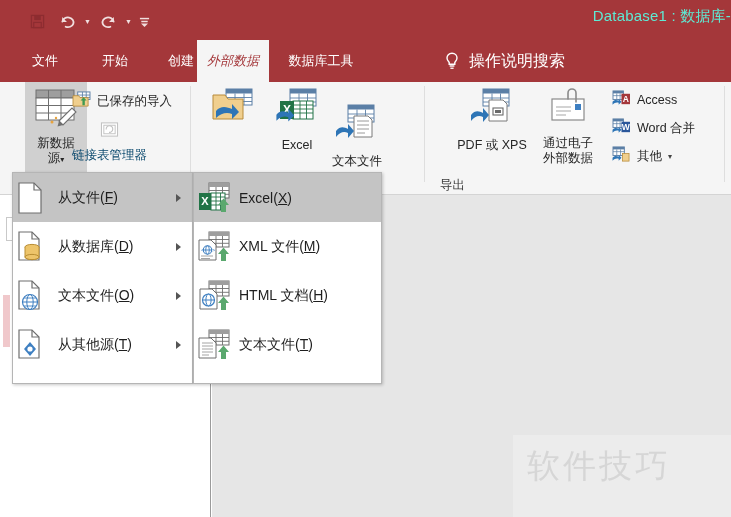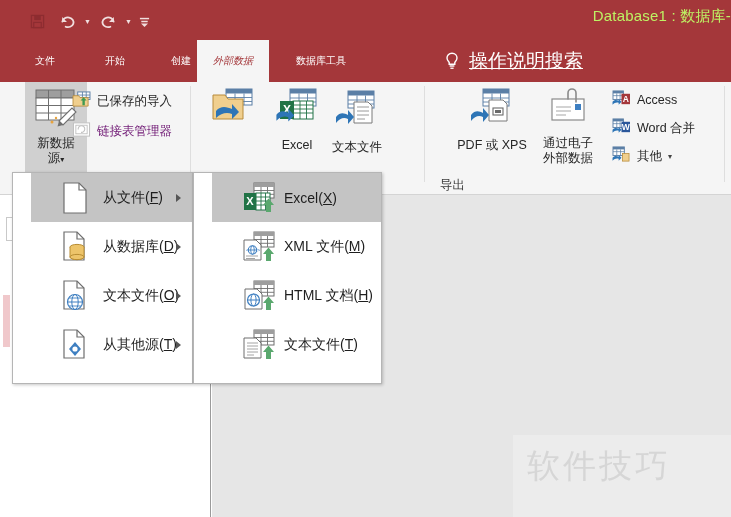--- a/index.html
+++ b/index.html
@@ -22,36 +22,36 @@
     color:#e8c3c4; font-size:15px; line-height:1;
   }
   .qat-btn.save { color:#8d2c30; }
   .qat-btn.dim { color:#f0dede; }
   .qat-caret { width:11px; height:24px; display:flex; align-items:center; justify-content:center;
     color:#f0dede; font-size:7px; }
   .qat-more { width:20px; height:24px; display:flex; align-items:center; justify-content:center;
     color:#f0dede; font-size:11px; }
   .title-text {
     position:absolute; right:0px; top:7px; white-space:nowrap;
-    color:#bef264; font-size:15px; letter-spacing:0.2px;
+    color:#5eead4; font-size:15px; letter-spacing:0.2px;
   }
 
   
   .tabstrip {
     position:absolute; left:0; top:40px; width:731px; height:42px;
     background:#a4373a;
   }
   .tab {
     position:absolute; top:0; height:42px; display:flex; align-items:center; justify-content:center;
-    color:#ffffff; font-size:10px; white-space:nowrap; padding:0 11px;
+    color:#ffffff; font-size:13px; white-space:nowrap; padding:0 11px;
   }
   .tab.active { background:#f5f5f5; color:#a4373a;font-style:italic; }
   .tellme {
     position:absolute; top:0; height:42px; display:flex; align-items:center; gap:9px;
-    color:#ffffff; font-size:19px; white-space:nowrap;text-decoration:underline;
+    color:#ffffff; font-size:16px; white-space:nowrap;
   }
   .bulb { width:16px; height:20px; position:relative; }
 
   
   .ribbon {
     position:absolute; left:0; top:82px; width:731px; height:113px;
     background:#f5f5f5; border-bottom:1px solid #d4d4d4;
   }
   .rb-sep { position:absolute; top:4px; width:1px; height:96px; background:#dedede; }
   .grp-label {
@@ -66,21 +66,21 @@
   .bigbtn .lbl {
     font-size:12.5px; color:#262626; text-align:center; line-height:15px; margin-top:3px;
     white-space:nowrap;
   }
   .bigbtn .lbl small { font-size:8px; }
 
   .smbtn {
     position:absolute; display:flex; align-items:center; gap:6px;
     font-size:12.5px; color:#262626; white-space:nowrap;
   }
-  .smbtn.disabled { color:#701a75; }
+  .smbtn.disabled { color:#0c4a6e;flex-direction:column; }
 
   
   .ic { position:relative; display:inline-block; }
 
   
   .navpane {
     position:absolute; left:0; top:195px; width:211px; height:322px;
     background:#ffffff; border-right:1px solid #9a9a9a;
   }
   .navpane-strip {
@@ -100,21 +100,21 @@
     position:absolute; left:527px; top:444px; font-size:33px; color:#d6d6d6;
     letter-spacing:3px; white-space:nowrap; font-family:"DejaVu Sans", sans-serif;
   }
 
   
   .menu {
     position:absolute; background:#ffffff; border:1px solid #b5b5b5;
     box-shadow:1px 1px 3px rgba(0,0,0,0.22);
   }
   .menu-item {
-    position:relative; display:flex; align-items:center; height:49px; padding-left:30px;margin-left:18px;
+    position:relative; display:flex; align-items:center; height:49px; padding-left:3px;
   }
   .menu-item.hl { background:#c4c4c4; }
   .menu-item .mi-ic { width:42px; flex:0 0 42px; display:flex; align-items:center; justify-content:flex-start; }
   .menu-item .mi-lb {
     font-size:14px; color:#1e1e1e; white-space:nowrap; flex:1 1 auto;
   }
   .menu-item .mi-ar {
     position:absolute; right:11px; top:50%; transform:translateY(-50%);
     width:0;height:0; border-left:5px solid #555; border-top:4px solid transparent;
     border-bottom:4px solid transparent;
@@ -263,21 +263,21 @@
           <line x1="26" y1="14" x2="26" y2="32" stroke="#217346" stroke-width="0.9"></line>
           <line x1="32.5" y1="14" x2="32.5" y2="32" stroke="#217346" stroke-width="0.9"></line>
           <rect x="6" y="14" width="14" height="18" fill="#217346"></rect>
           <text x="13" y="27" font-size="12" fill="#ffffff" text-anchor="middle" font-family="Liberation Sans, sans-serif" font-weight="bold">X</text>
           <path d="M2 30 C7 24 12 26 16 28 L16 23 L23 31 L16 38 L16 33 C12 31 7 32 2 37 Z" fill="#2e75b6" transform="translate(-1,-2) scale(0.85) translate(2,5)"></path>
         </svg>
       </span>
       <span class="lbl">Excel</span>
     </div>
 
-    <div class="bigbtn" style="left:326px;top:2px;width:62px;">
+    <div class="bigbtn" style="left:326px;top:16px;width:62px;">
       <span class="ic">
         <svg width="46" height="44" viewBox="0 0 46 44" aria-hidden="true">
           <rect x="14" y="2" width="26" height="17" fill="#ffffff" stroke="#5b7fa6" stroke-width="1"></rect>
           <rect x="14" y="2" width="26" height="4.5" fill="#5b7fa6"></rect>
           <line x1="14" y1="11" x2="40" y2="11" stroke="#5b7fa6" stroke-width="0.9"></line>
           <line x1="14" y1="15" x2="40" y2="15" stroke="#5b7fa6" stroke-width="0.9"></line>
           <line x1="23" y1="6.5" x2="23" y2="19" stroke="#5b7fa6" stroke-width="0.9"></line>
           <line x1="31.5" y1="6.5" x2="31.5" y2="19" stroke="#5b7fa6" stroke-width="0.9"></line>
           <path d="M20 13 L34 13 L38 17 L38 34 L20 34 Z" fill="#ffffff" stroke="#7a7a7a" stroke-width="1"></path>
           <line x1="23" y1="18" x2="35" y2="18" stroke="#9a9a9a" stroke-width="1"></line>

